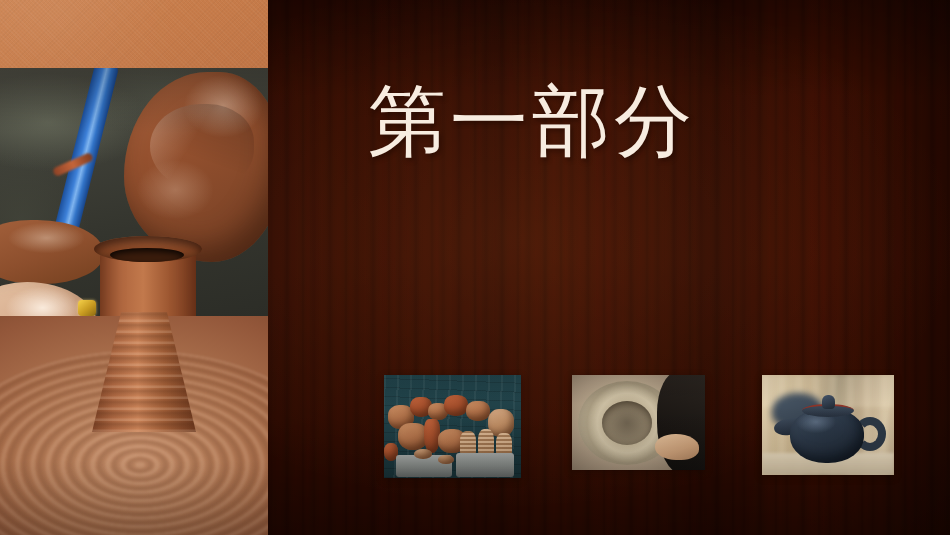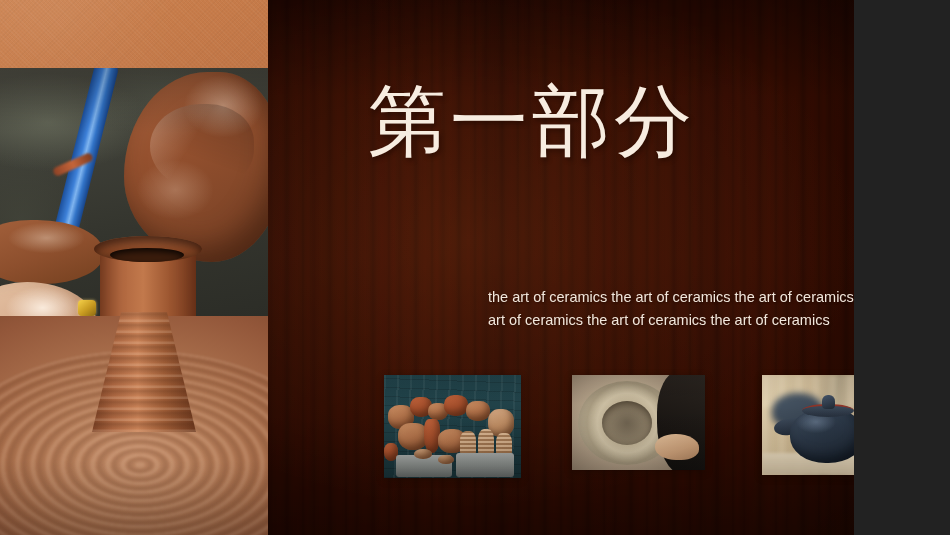--- a/index.html
+++ b/index.html
@@ -4,21 +4,21 @@
 <style>
   html, body {
     margin: 0;
     padding: 0;
     background: #222;
   }
   * { box-sizing: border-box; }
 
   .slide {
     position: relative;
-    width: 854px;
+    width: 950px;
     height: 535px;
     overflow: hidden;
     font-family: "Liberation Sans", "DejaVu Sans", sans-serif;
     background-color: #ef4444;
   }
 
   
   .wood-bg {
     position: absolute;
     inset: 0;
@@ -471,21 +471,20 @@
     <div class="hp-hand-l"></div>
     <div class="hp-ring"></div>
     <div class="hp-layer hp-wheel"></div>
     <div class="hp-cone"></div>
     <div class="hp-photo-shade"></div>
   </div>
 
   <div class="title-main">第一部分</div>
 
 
-  <div class="body-text">the art of ceramics the art of ceramics the art of ceramics the art of ceramics the art of ceramics the art of ceramics</div>
 
   <div class="thumb" id="thumb-1">
     <div class="tl t1-bg"></div>
     <div class="pot" style="left:4px;  top:30px; width:26px; height:24px;"></div>
     <div class="pot r" style="left:26px; top:22px; width:22px; height:20px;"></div>
     <div class="pot" style="left:44px; top:28px; width:20px; height:17px;"></div>
     <div class="pot r" style="left:60px; top:20px; width:24px; height:21px;"></div>
     <div class="pot" style="left:82px; top:26px; width:24px; height:20px;"></div>
     <div class="pot p" style="left:104px;top:34px; width:26px; height:28px;"></div>
     <div class="pot" style="left:14px; top:48px; width:30px; height:27px;"></div>

